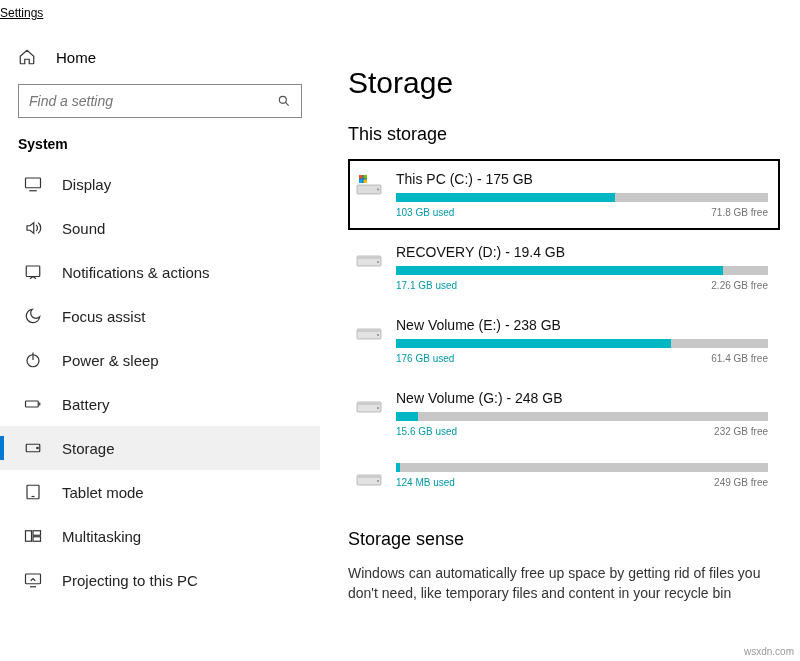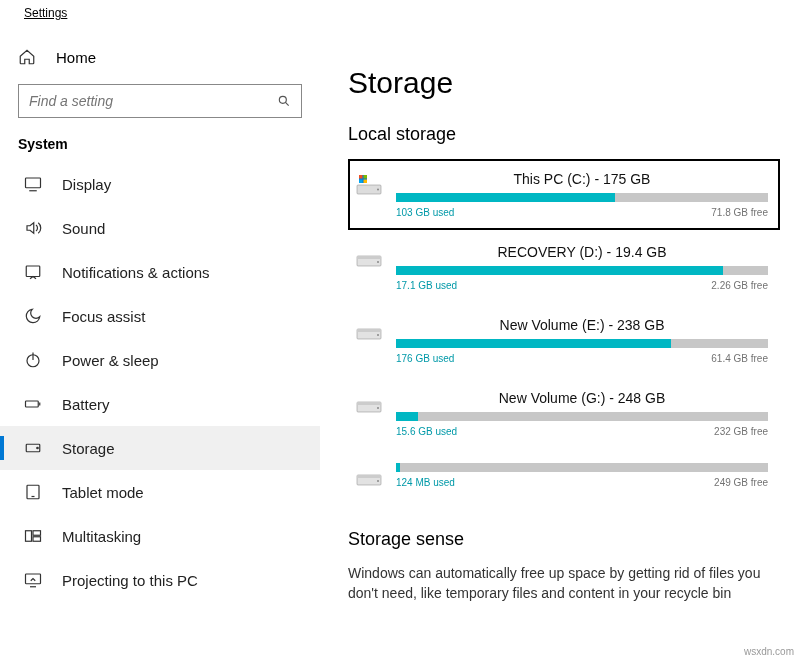--- a/index.html
+++ b/index.html
@@ -1,17 +1,17 @@
 <!DOCTYPE html>
 <html><head>
   <meta charset="utf-8">
   <style>
     * { margin: 0; padding: 0; box-sizing: border-box; font-family: "Segoe UI", Arial, sans-serif; }
     body { width: 800px; height: 661px; background: #fff; overflow: hidden; position: relative; }
-    .titlebar { padding: 6px 24px; font-size: 12px; color: #000; text-decoration: underline; }
+    .titlebar { padding: 6px 0; font-size: 12px; color: #000; text-decoration: underline; }
     .container { display: flex; height: calc(100% - 26px); }
     .sidebar { width: 320px; padding: 14px 0 0 0; }
     .home-row { display: flex; align-items: center; padding: 8px 18px 18px 18px; cursor: pointer; }
     .home-row .icon { width: 18px; height: 18px; margin-right: 20px; color: #333; }
     .home-row .label { font-size: 15px; }
     .search-wrap { margin: 0 18px 18px 18px; border: 1px solid #888; display: flex; align-items: center; height: 34px; }
     .search-wrap input { flex: 1; border: none; outline: none; padding: 0 10px; font-size: 14px; background: transparent; font-style: italic; }
     .search-wrap .sicon { width: 14px; height: 14px; margin-right: 10px; color: #555; }
     .section-label { font-size: 14px; font-weight: 600; padding: 0 18px 10px 18px; }
     .nav-item { display: flex; align-items: flex-end; padding: 13px 24px; cursor: pointer; position: relative; }
@@ -19,21 +19,21 @@
     .nav-item.active { background: #f0f0f0; }
     .nav-item .icon { width: 18px; height: 18px; margin-right: 20px; color: #333; display: flex; align-items: center; justify-content: center; }
     .nav-item .icon svg { width: 18px; height: 18px; }
     .nav-item .label { font-size: 15px; color: #222; }
     .main { flex: 1; padding: 40px 20px 0 28px; overflow: hidden; }
     .page-title { font-size: 30px; font-weight: 400; margin-bottom: 24px; }
     .sub-title { font-size: 18px; font-weight: 400; margin-bottom: 14px; }
     .drive { display: flex; padding: 10px 10px 10px 6px; cursor: pointer; border: 2px solid transparent; margin-bottom: 2px; }
     .drive.highlight { border: 2px solid #000; }
     .drive .dicon { width: 26px; height: 24px; margin-right: 14px; margin-top: 2px; flex-shrink: 0; }
-    .drive .dbody { flex: 1; text-align: center; }
+    .drive .dbody { flex: 1; }
     .drive .dtitle { font-size: 14px; color: #111; margin-bottom: 6px; }
     .drive .bar { height: 9px; background: #c7c7c7; margin-bottom: 5px; }
     .drive .bar .fill { height: 100%; background: #00b7c3; }
     .drive .drow { display: flex; justify-content: space-between; font-size: 10px; }
     .drive .used { color: #0099a8; }
     .drive .free { color: #737373; }
     .sense { margin-top: 28px; }
     .sense .st { font-size: 18px; margin-bottom: 14px; }
     .sense .sd { font-size: 14px; color: #333; line-height: 1.4; }
     .watermark { position: absolute; bottom: 4px; right: 6px; font-size: 10px; color: #999; }
@@ -155,21 +155,21 @@
             <path d="M8 21h8"></path>
             <path d="M9 13l3-3 3 3"></path>
           </svg>
         </span>
       <span class="label">Projecting to this PC</span>
     </div>
   </div>
 
   <div class="main">
     <div class="page-title">Storage</div>
-    <div class="sub-title">Local storage</div>
+    <div class="sub-title">This storage</div>
 
     <div id="drives-list">
         <div class="drive highlight">
           <div class="dicon"><svg viewBox="0 0 26 24">
               <rect x="1" y="12" width="24" height="9" rx="1" fill="#ddd" stroke="#999" stroke-width="0.6"></rect>
               <rect x="3" y="2" width="8" height="8" fill="#0078d4"></rect>
               <rect x="3" y="2" width="3.5" height="3.5" fill="#f25022"></rect>
               <rect x="7.5" y="2" width="3.5" height="3.5" fill="#7fba00"></rect>
               <rect x="3" y="6.5" width="3.5" height="3.5" fill="#00a4ef"></rect>
               <rect x="7.5" y="6.5" width="3.5" height="3.5" fill="#ffb900"></rect>

